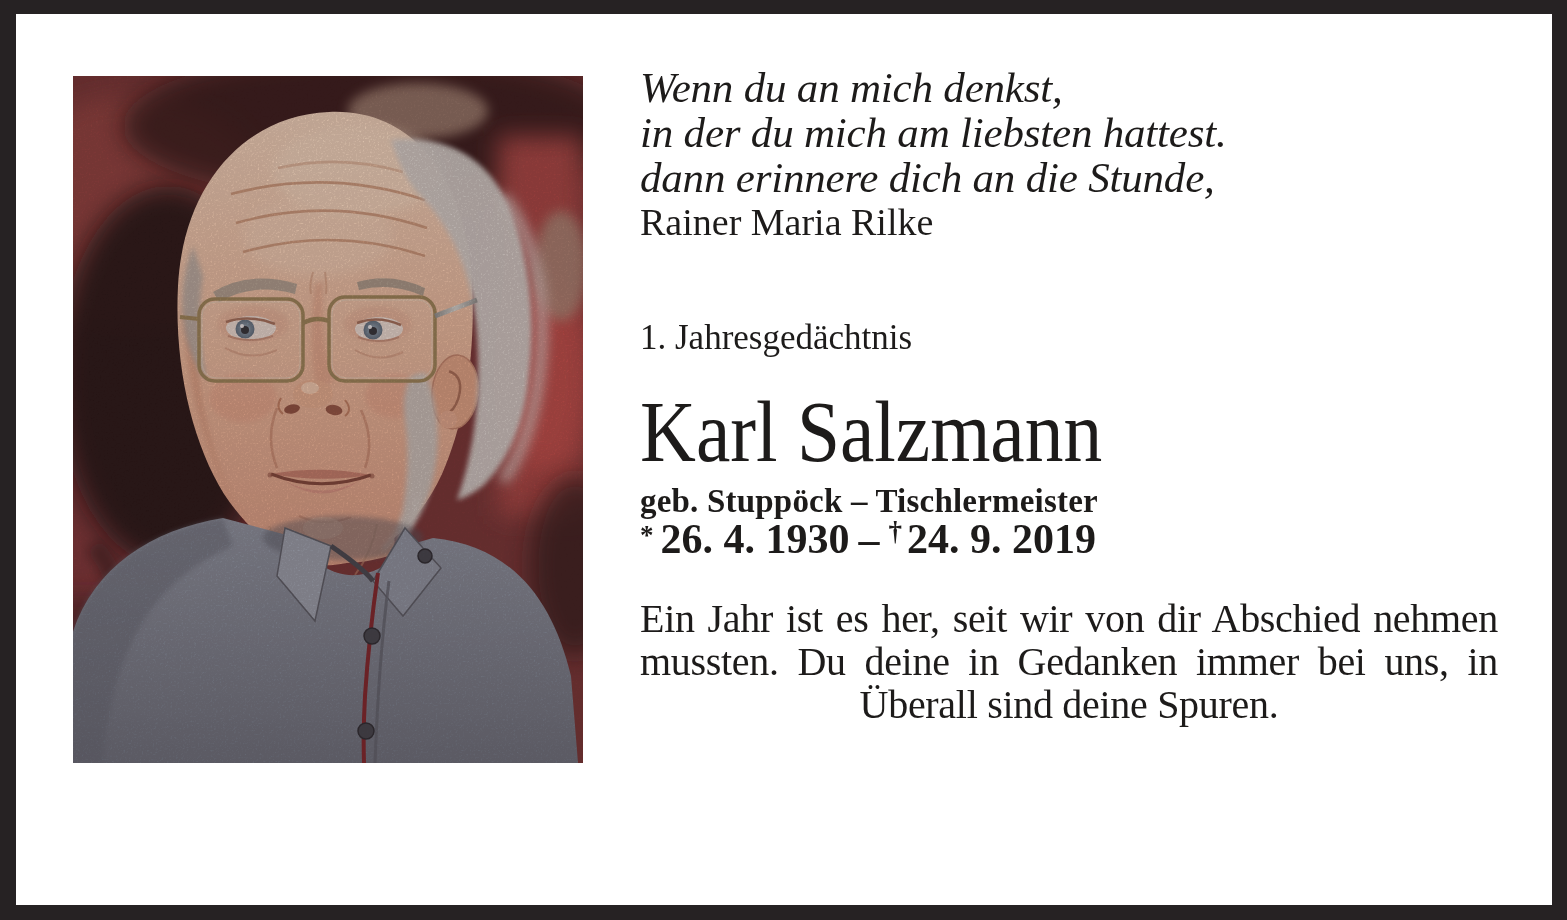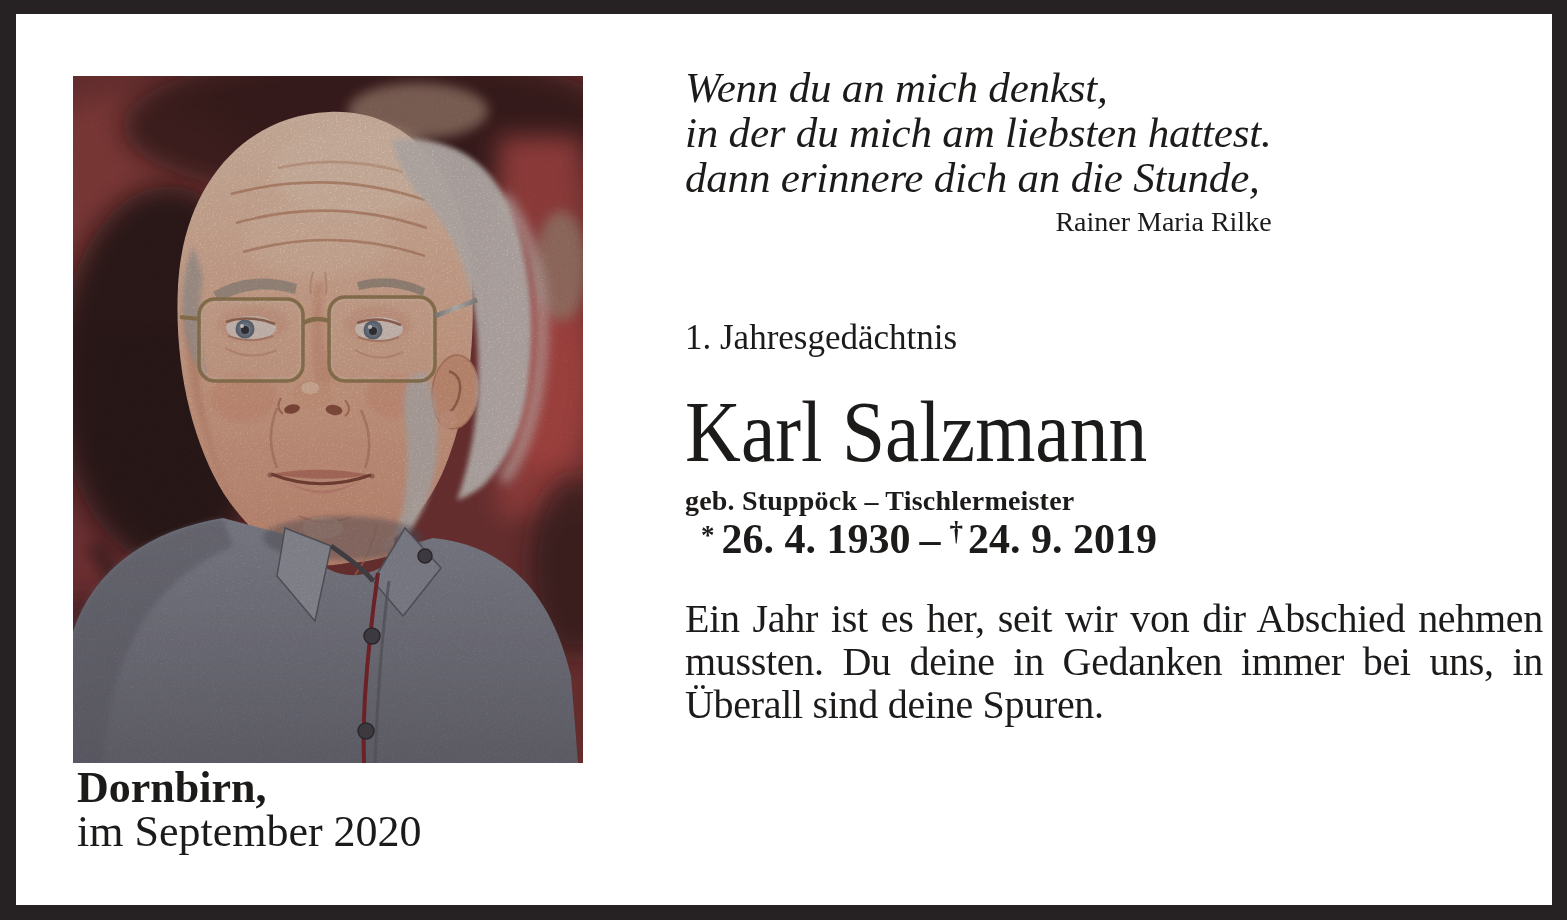--- a/index.html
+++ b/index.html
@@ -10,40 +10,40 @@
   }
   .frame{position:absolute;inset:0;background:#262223;}
   .card{position:absolute;left:16px;top:14px;right:15px;bottom:15px;background:#ffffff;}
 
   .photo{position:absolute;left:57px;top:62px;width:510px;height:687px;overflow:hidden;background:#733031;}
   .photo svg{display:block;width:100%;height:100%;}
 
   .place{position:absolute;left:61px;top:752px;font-size:44px;line-height:44px;white-space:nowrap;}
   .place .city{font-weight:700;}
 
-  .right{position:absolute;left:624px;top:0;width:858px;height:888px;margin-left:45px;}
+  .right{position:absolute;left:624px;top:0;width:858px;height:888px;}
 
   .quote{position:absolute;left:0;top:51px;display:inline-block;font-style:italic;font-size:43px;line-height:45px;letter-spacing:-0.2px;white-space:nowrap;}
-  .quote .attr{font-style:normal;font-size:28px;line-height:38px;margin-top:3px;text-align:right;letter-spacing:0;}
+  .quote .attr{font-style:normal;font-size:38px;line-height:38px;margin-top:3px;text-align:left;letter-spacing:0;}
 
   .anniv{position:absolute;left:0;top:295px;font-size:35px;line-height:57px;white-space:nowrap;}
 
   .name{position:absolute;left:0;top:372px;margin:0;font-size:86px;line-height:92px;font-weight:400;white-space:nowrap;transform:scaleX(0.9);transform-origin:0 0;}
 
-  .subtitle{position:absolute;left:0;top:463px;font-size:28px;line-height:48px;font-weight:700;letter-spacing:0.2px;white-space:nowrap;}
-
-  .dates{position:absolute;left:16px;top:501px;font-size:42px;line-height:48px;font-weight:700;white-space:nowrap;}
+  .subtitle{position:absolute;left:0;top:463px;font-size:33px;line-height:48px;font-weight:700;letter-spacing:0.2px;white-space:nowrap;}
+
+  .dates{position:absolute;left:0;top:501px;font-size:42px;line-height:48px;font-weight:700;white-space:nowrap;}
   .dates .sym{font-size:27px;position:relative;display:inline-block;}
   .dates .star{top:-9px;margin-right:7px;}
   .dates .dagger{top:-13px;margin:0 5px 0 9px;}
   .dates .sep{margin-left:9px;}
 
   .bodytext{position:absolute;left:0;top:583px;width:858px;font-size:40px;line-height:43px;letter-spacing:-0.3px;}
   .bodytext .jl{text-align:justify;text-align-last:justify;}
-  .bodytext .last{text-align:left;}
+  .bodytext .last{text-align:center;}
 
   .sig{position:absolute;left:0;top:794px;font-size:46px;line-height:53px;font-weight:700;letter-spacing:0.3px;white-space:nowrap;}
 </style>
 </head>
 <body>
 
 <div class="frame">
   <div class="card">
 
     <div class="photo">
@@ -207,24 +207,20 @@
           <path d="M316,505 Q306,580 302,687" stroke="#59606b" stroke-width="3" fill="none" opacity="0.8"></path>
           <circle cx="352" cy="480" r="7" fill="#3c414a" stroke="#23272e" stroke-width="1.5"></circle>
           <circle cx="299" cy="560" r="8" fill="#3c414a" stroke="#23272e" stroke-width="1.5"></circle>
           <circle cx="293" cy="655" r="8" fill="#3c414a" stroke="#23272e" stroke-width="1.5"></circle>
         </g>
 
         <rect x="0" y="0" width="510" height="687" filter="url(#grain)" opacity="0.3"></rect>
       </svg>
     </div>
 
-    <div class="place">
-      <div class="city">Dornbirn,</div>
-      <div class="pdate">im September 2020</div>
-    </div>
 
     <div class="right">
 
       <div class="quote">
         <div>Wenn du an mich denkst,</div>
         <div>in der du mich am liebsten hattest.</div>
         <div>dann erinnere dich an die Stunde,</div>
         <div class="attr">Rainer Maria Rilke</div>
       </div>
 

